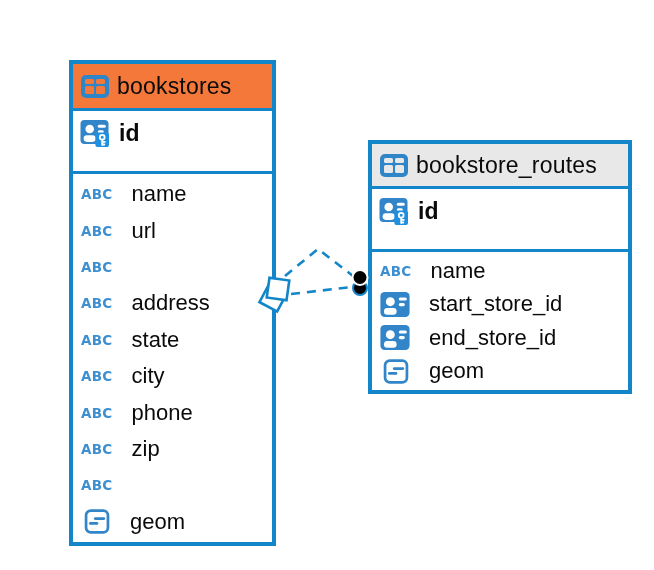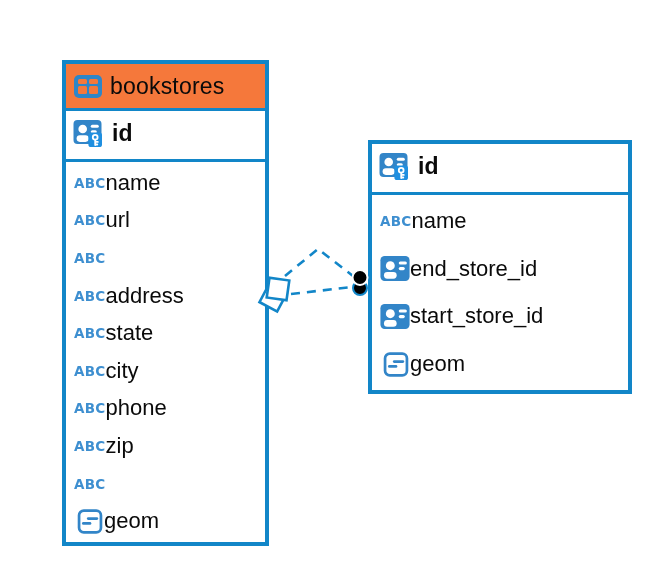--- a/index.html
+++ b/index.html
@@ -10,39 +10,39 @@
     color:#0a0a0a;
   }
   .canvas { position:absolute; inset:0; }
 
   
   .etable {
     position:absolute; box-sizing:border-box;
     background:#fff; border:4px solid #1286C8;
     display:flex; flex-direction:column;
   }
-  .etable-bookstores { left:62px; top:60px; width:207px; height:486px; }
+  .etable-bookstores { left:69px; top:60px; width:207px; height:486px; }
   .etable-routes     { left:368px; top:140px; width:264px; height:254px; }
 
   .hdr {
     flex:0 0 auto; display:flex; align-items:center; gap:8px;
     padding:0 6px 0 8px; border-bottom:3px solid #1286C8;
     font-size:23px; letter-spacing:0.2px; white-space:nowrap;
   }
   .hdr-orange { height:44px; background:#F5783B; --hole:#F5783B; }
   .hdr-gray   { height:42px; background:#E9E8E8; --hole:#E9E8E8; }
 
   .pkrow {
     flex:0 0 44px; display:flex; align-items:center; gap:8px;
-    padding:0 6px 4px 7px; border-bottom:3px solid #1286C8;
+    padding:0 6px 16px 7px; border-bottom:3px solid #1286C8;
     font-size:23px; font-weight:bold; background:#fff; white-space:nowrap;
   }
   .fields { flex:1 1 auto; display:flex; flex-direction:column; padding:2px 0; }
   .frow {
-    flex:1 1 0; display:flex; align-items:center; gap:0;
+    flex:1 1 0; display:flex; align-items:center; gap:19px;
     padding:0 6px 0 8px; font-size:22px; background:#fff; white-space:nowrap;
   }
   .fname, .tbl-title, .pk-name { color:#0a0a0a; }
 
   
   .tbl-icon {
     flex:0 0 auto; width:28px; height:23px; box-sizing:border-box;
     background:#2E86C8; border-radius:5px;
     padding:4px 4px; display:grid;
     grid-template-columns:1fr 1fr; grid-template-rows:5px 1fr; gap:2.5px;
@@ -126,20 +126,29 @@
           <rect x="1.5" y="1.5" width="21" height="21" rx="4.5" fill="#fff" stroke="#3285C8" stroke-width="2.6"></rect>
           <path d="M10.3 9.2 H 18.6" stroke="#3285C8" stroke-width="2.6" stroke-linecap="round"></path>
           <path d="M5.6 13.8 H 12" stroke="#3285C8" stroke-width="2.6" stroke-linecap="round"></path>
         </svg>
         <span class="fname">geom</span>
       </div>
     </div>
   </div>
 
   <div class="etable etable-routes">
+    <div class="hdr hdr-gray">
+      <span class="tbl-icon">
+          <i></i>
+          <i></i>
+          <i></i>
+          <i></i>
+        </span>
+      <span class="tbl-title">bookstore_routes</span>
+    </div>
     <div class="pkrow">
       <svg class="icon-svg" width="31" height="29" viewBox="0 0 31 29">
         <rect x="0.5" y="1" width="28" height="24" rx="4" fill="#3285C8"></rect>
         <circle cx="9.7" cy="10" r="4.3" fill="#fff"></circle>
         <rect x="3.6" y="16.3" width="12.2" height="6.6" rx="3.3" fill="#fff"></rect>
         <rect x="17.8" y="5.8" width="8" height="3" rx="1.5" fill="#fff"></rect>
         <rect x="17.8" y="11.3" width="6" height="3" rx="1.5" fill="#fff"></rect>
         <rect x="15.4" y="13.4" width="13.6" height="14.6" rx="2.6" fill="#1F8FE0"></rect>
         <circle cx="22.2" cy="18.2" r="2.4" stroke="#fff" stroke-width="1.8" fill="none"></circle>
         <path d="M22.2 20.6 V26 M22.2 22.9 h2.6 M22.2 25.5 h2.1" stroke="#fff" stroke-width="1.8" fill="none" stroke-linecap="round"></path>
@@ -152,31 +161,31 @@
         <span class="fname">name</span>
       </div>
       <div class="frow">
         <svg class="icon-svg" width="29" height="25" viewBox="0 0 28 24" style="flex-basis:30px;">
           <rect width="28" height="24" rx="4" fill="#3285C8"></rect>
           <circle cx="9.5" cy="9.3" r="4.3" fill="#fff"></circle>
           <rect x="3.4" y="15.4" width="12.2" height="6.4" rx="3.2" fill="#fff"></rect>
           <rect x="17.6" y="5.2" width="7.8" height="3" rx="1.5" fill="#fff"></rect>
           <rect x="17.6" y="10.6" width="5.8" height="3" rx="1.5" fill="#fff"></rect>
         </svg>
-        <span class="fname">end_store_id</span>
+        <span class="fname">start_store_id</span>
       </div>
       <div class="frow">
         <svg class="icon-svg" width="29" height="25" viewBox="0 0 28 24" style="flex-basis:30px;">
           <rect width="28" height="24" rx="4" fill="#3285C8"></rect>
           <circle cx="9.5" cy="9.3" r="4.3" fill="#fff"></circle>
           <rect x="3.4" y="15.4" width="12.2" height="6.4" rx="3.2" fill="#fff"></rect>
           <rect x="17.6" y="5.2" width="7.8" height="3" rx="1.5" fill="#fff"></rect>
           <rect x="17.6" y="10.6" width="5.8" height="3" rx="1.5" fill="#fff"></rect>
         </svg>
-        <span class="fname">start_store_id</span>
+        <span class="fname">end_store_id</span>
       </div>
       <div class="frow">
         <svg class="icon-svg" width="25" height="25" viewBox="0 0 24 24" style="margin-left:2px; flex-basis:28px;">
           <rect x="1.5" y="1.5" width="21" height="21" rx="4.5" fill="#fff" stroke="#3285C8" stroke-width="2.6"></rect>
           <path d="M10.3 9.2 H 18.6" stroke="#3285C8" stroke-width="2.6" stroke-linecap="round"></path>
           <path d="M5.6 13.8 H 12" stroke="#3285C8" stroke-width="2.6" stroke-linecap="round"></path>
         </svg>
         <span class="fname">geom</span>
       </div>
     </div>

